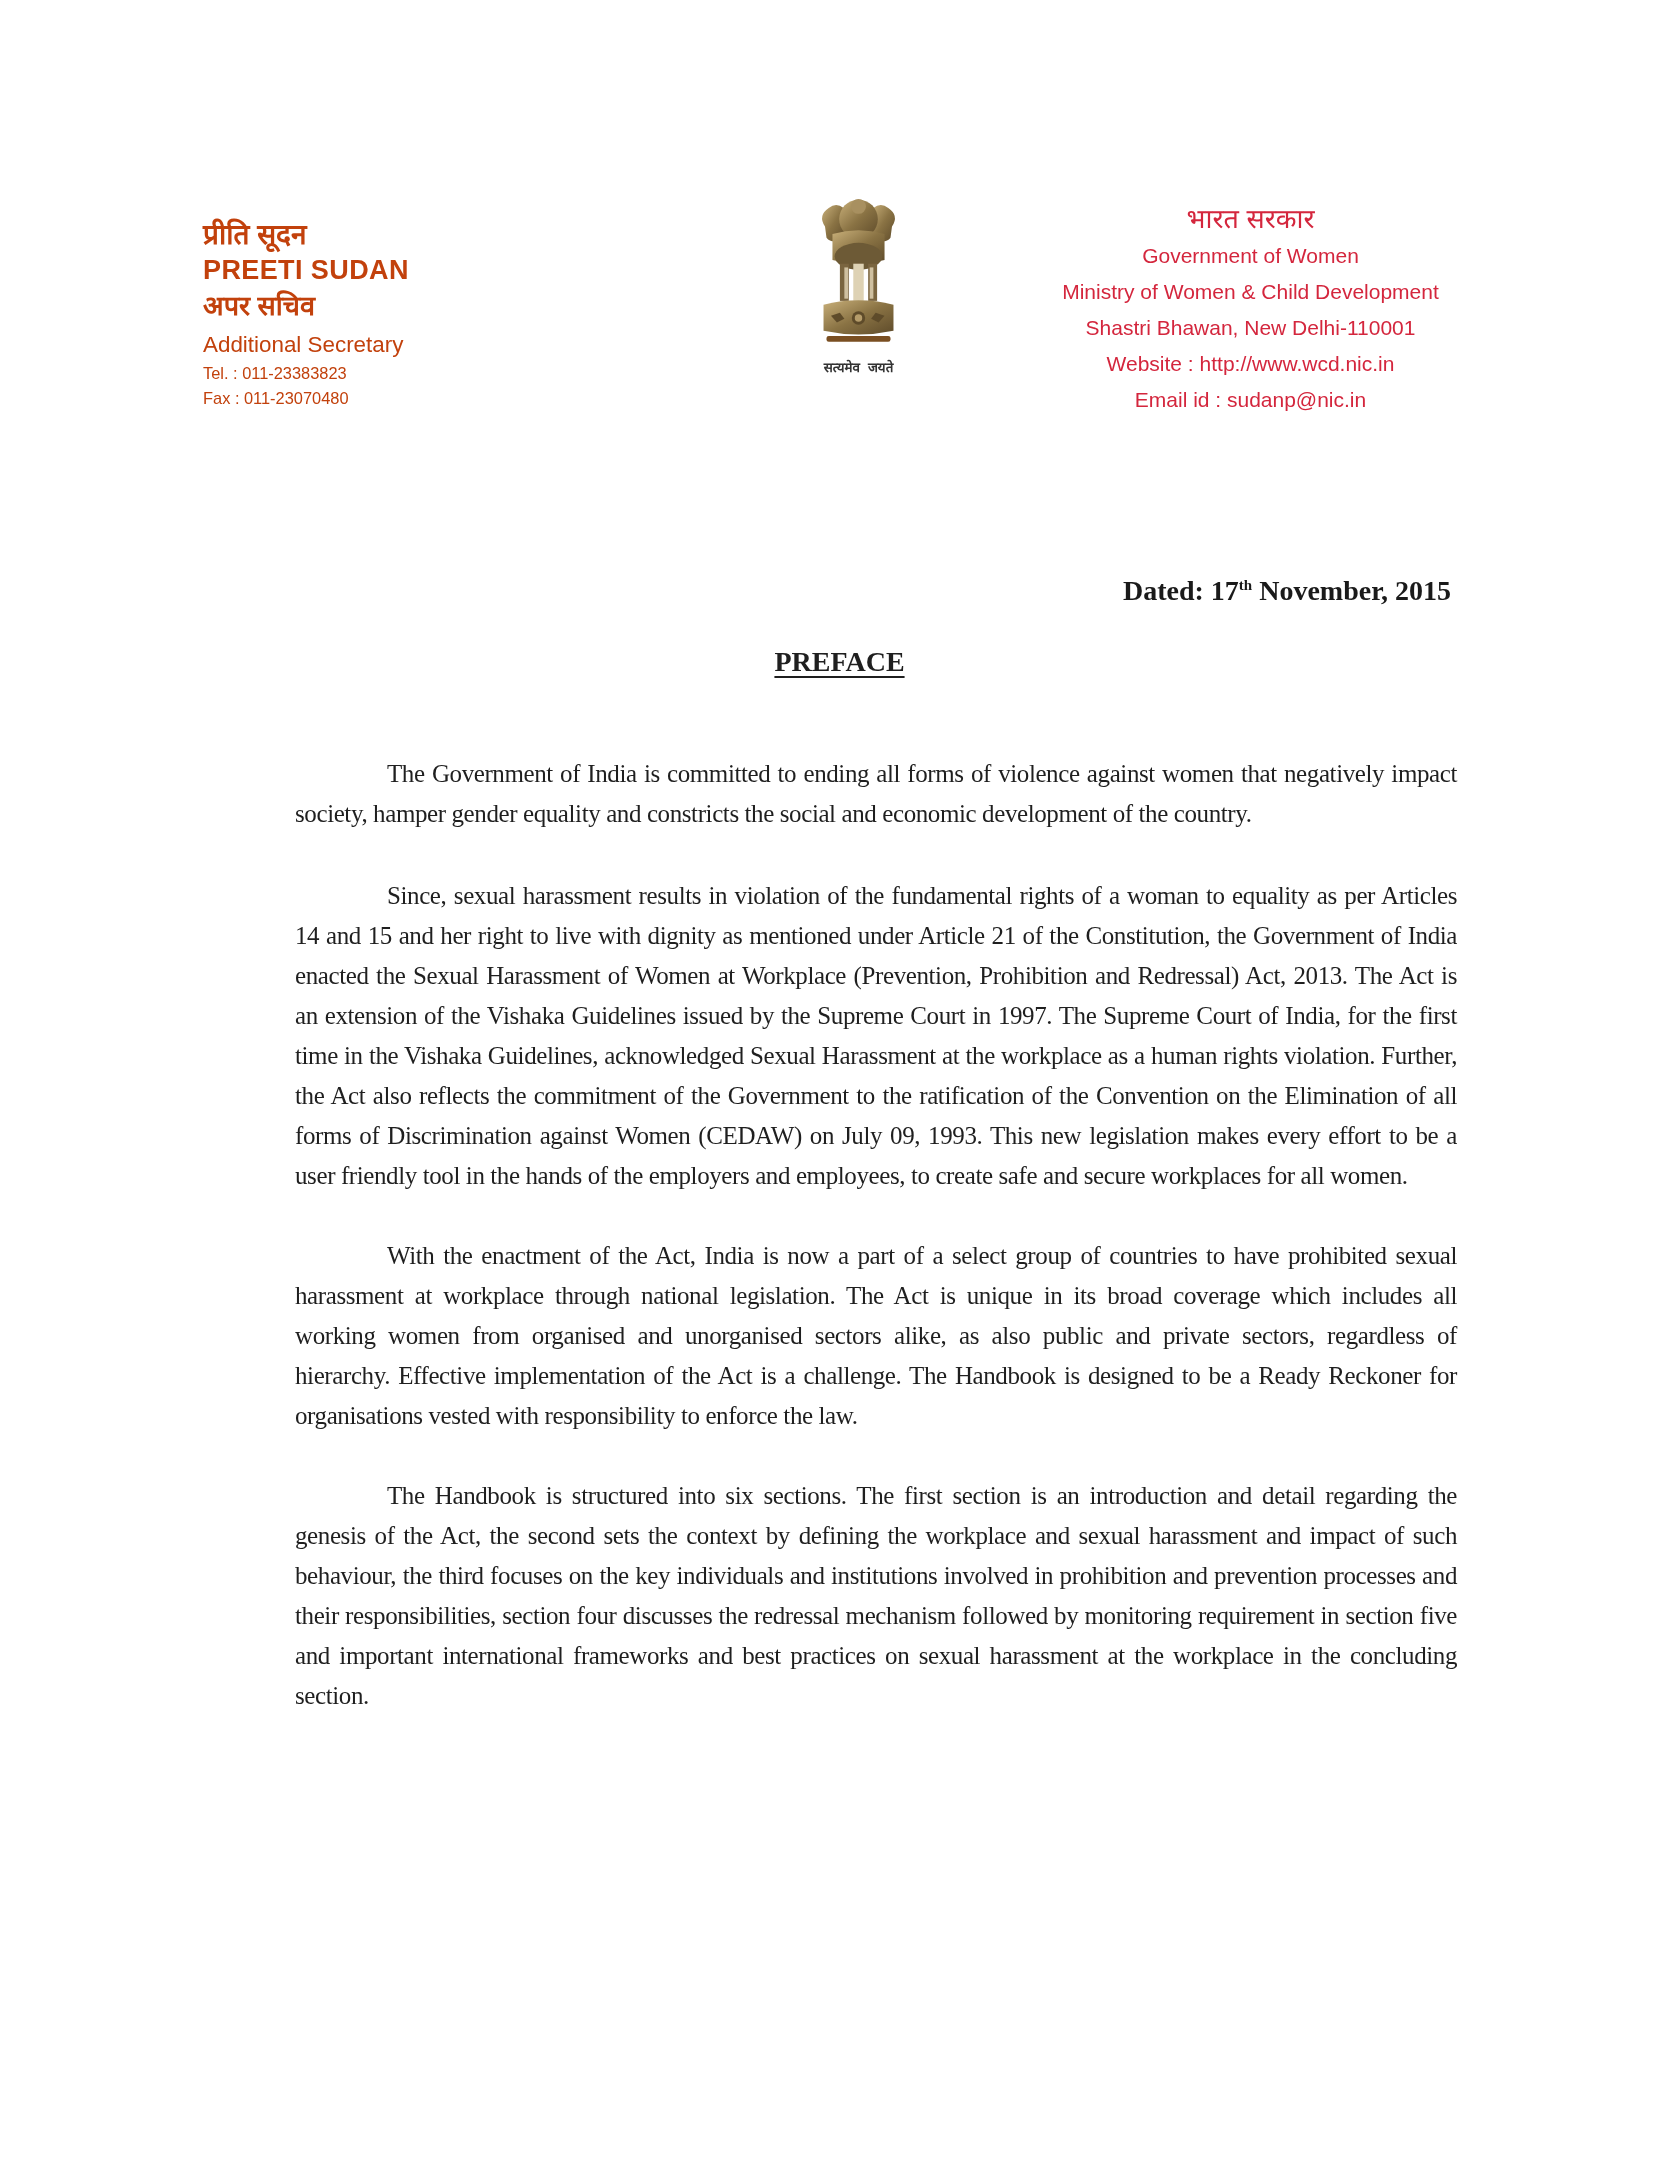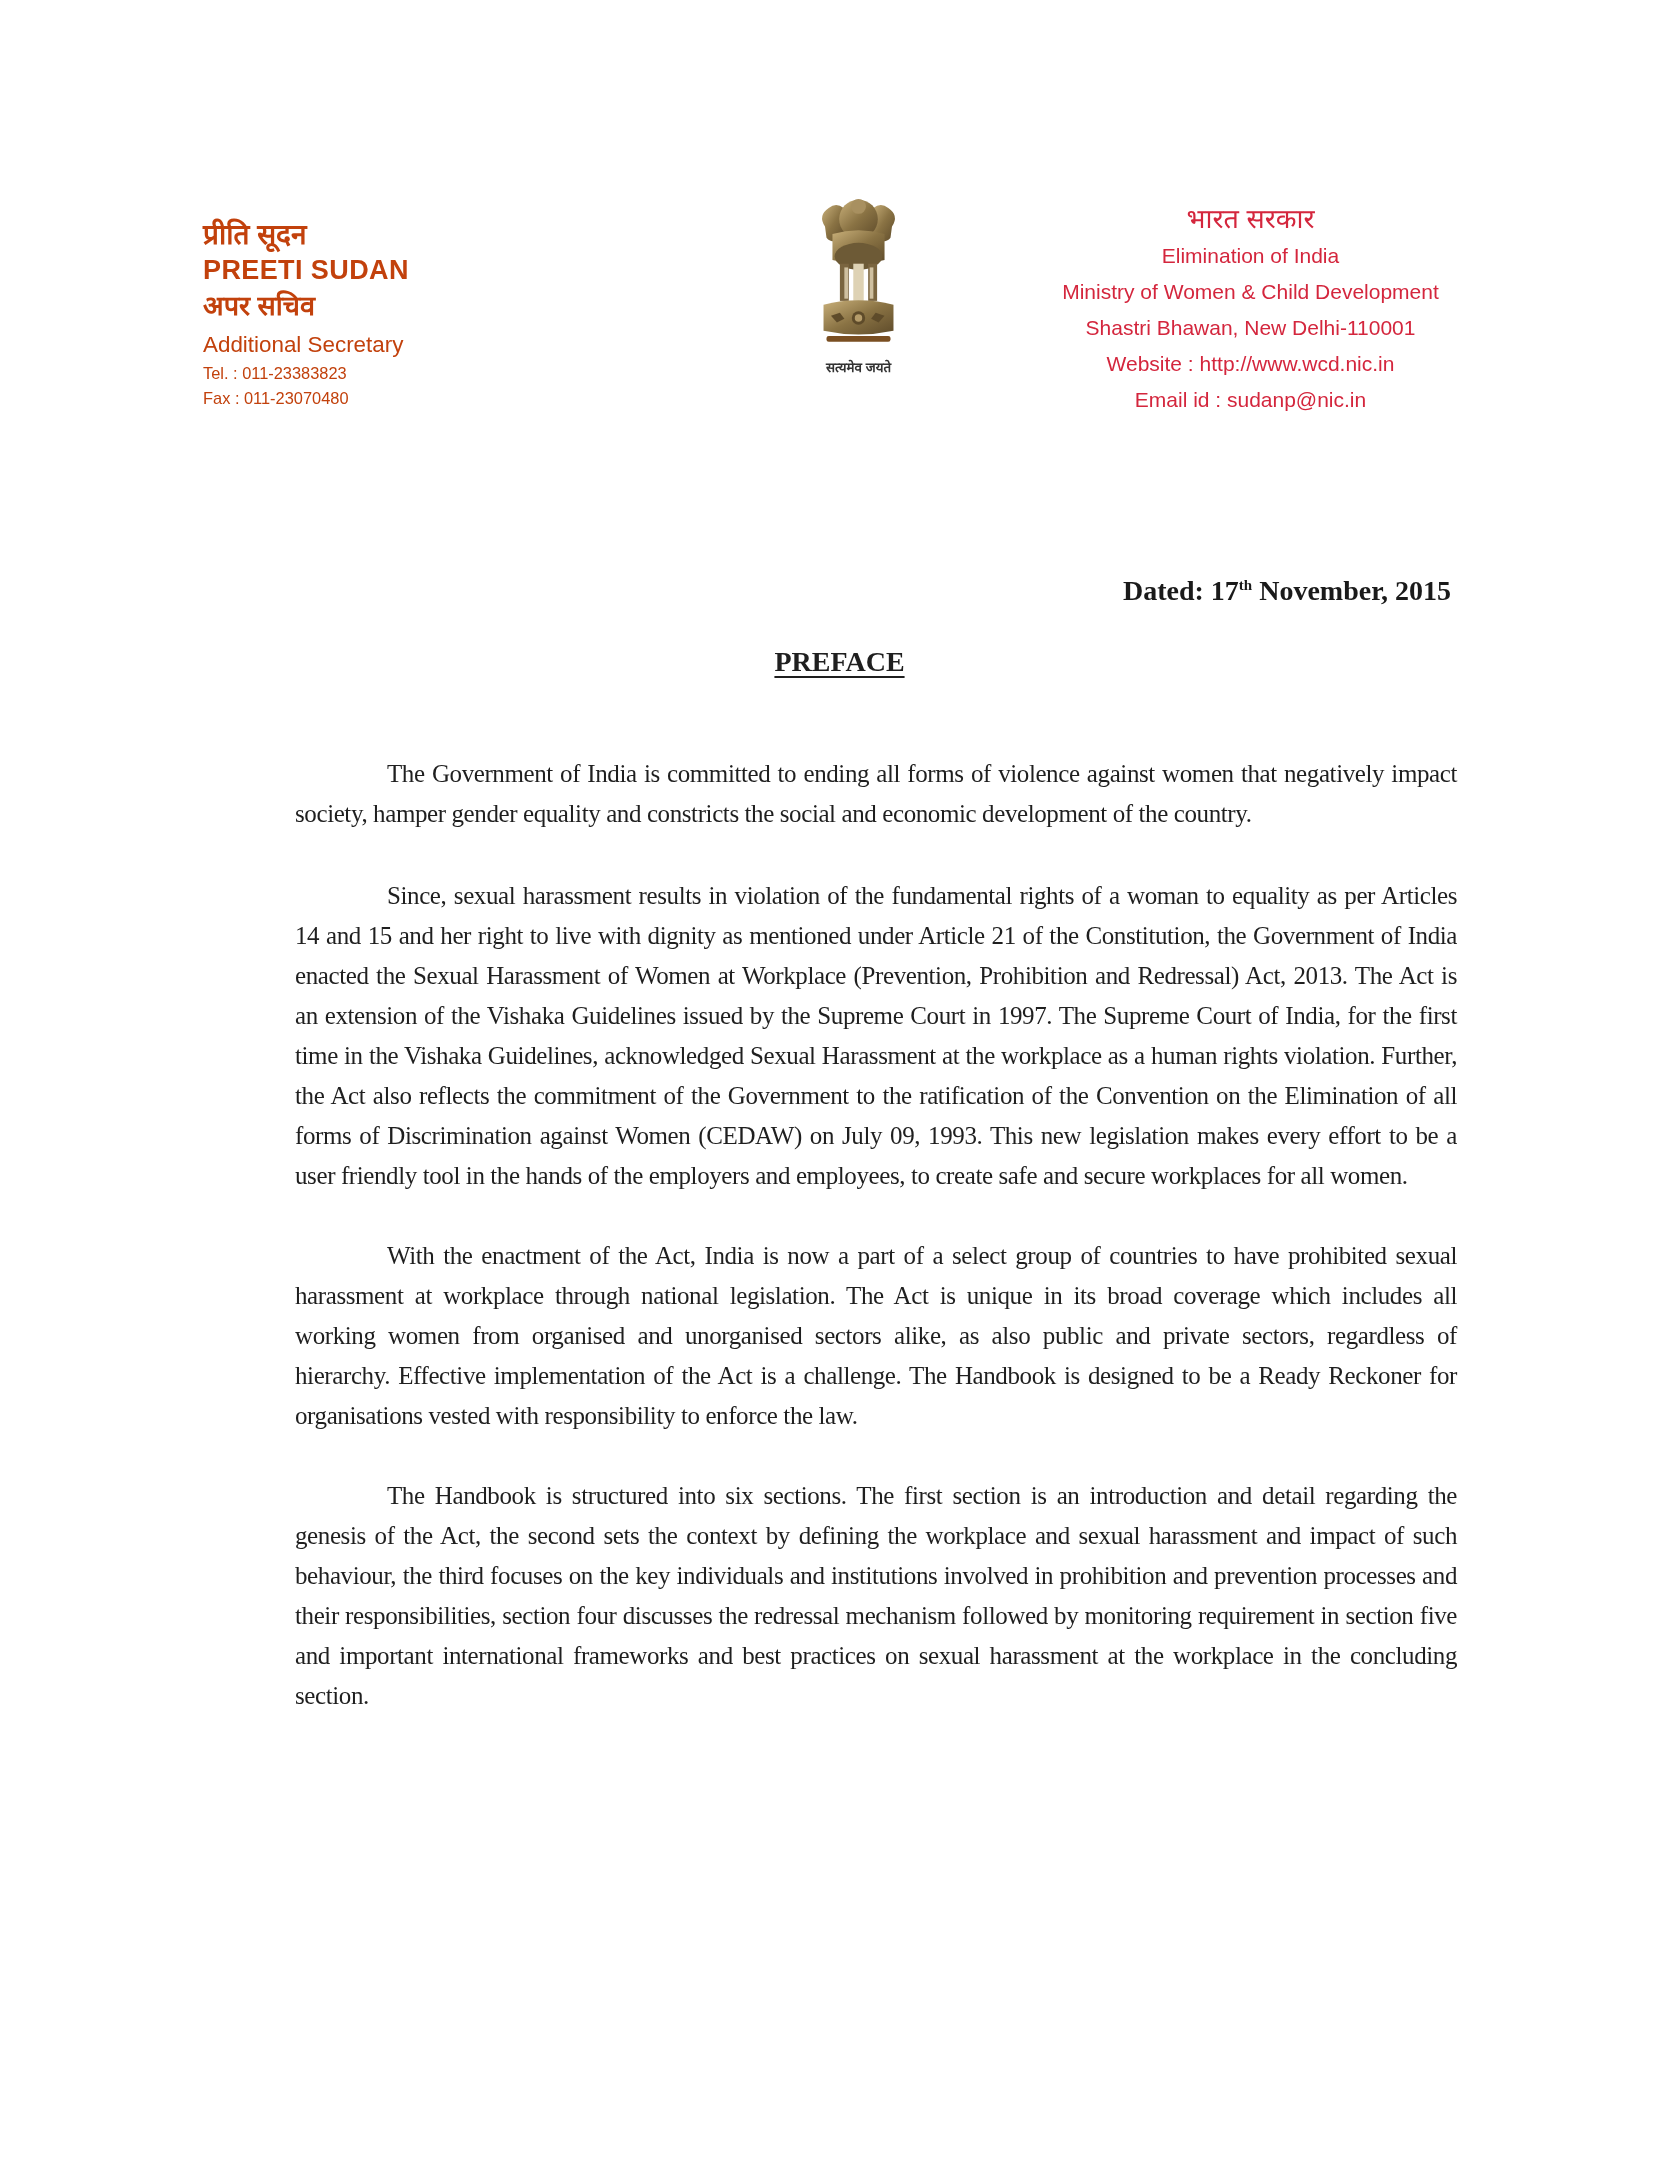--- a/index.html
+++ b/index.html
@@ -18,21 +18,21 @@
   .lh-left { position: absolute; left: 203px; top: 218px; color: #c2410c; font-family: "Liberation Sans", "DejaVu Sans", sans-serif; }
   .lh-left .hindi-name { font-size: 28px; font-weight: bold; line-height: 34px; }
   .lh-left .name-en { font-size: 27px; font-weight: bold; line-height: 37px; letter-spacing: 0.4px; }
   .lh-left .hindi-title { font-size: 27px; font-weight: bold; line-height: 34px; }
   .lh-left .title-en { font-size: 22.4px; line-height: 33px; margin-top: 4.5px; }
   .lh-left .tel, .lh-left .fax { font-size: 16.4px; line-height: 25px; }
 
   
   .emblem { position: absolute; left: 810px; top: 193px; width: 97px; }
   .emblem svg { display: block; }
-  .emblem .motto { font-family: Liberation Sans, sans-serif; font-size: 13.4px; color: #333; text-align: center; margin-top: 4.5px; font-weight: bold; }
+  .emblem .motto { font-family: Liberation Mono, monospace; font-size: 13.4px; color: #333; text-align: center; margin-top: 4.5px; font-weight: bold; }
 
   
   .lh-right { position: absolute; left: 1008px; width: 485px; top: 202px; text-align: center; color: #d4263d; font-family: "Liberation Sans", "DejaVu Sans", sans-serif; }
   .lh-right .hi1 { font-size: 27px; line-height: 34px; }
   .lh-right .hi2 { font-size: 27px; line-height: 36px; }
   .lh-right .hi3 { font-size: 25px; line-height: 36px; }
   .lh-right .en { font-size: 21px; line-height: 36px; }
   .lh-right .en.first { margin-top: 1.5px; }
 
   
@@ -100,21 +100,21 @@
       <circle cx="65" cy="168" r="5" fill="#b59c6a"></circle>
       <path d="M28 165 l12 -4 l6 8 l-10 5 z" fill="#5e4b2a"></path>
       <path d="M100 165 l-12 -4 l-6 8 l10 5 z" fill="#5e4b2a"></path>
       <rect x="22" y="192" width="86" height="8" rx="3" fill="#7a4f22"></rect>
     </svg>
     <div class="motto">सत्यमेव जयते</div>
   </div>
 
   <div class="lh-right">
     <div class="hi1">भारत सरकार</div>
-    <div class="en first">Elimination of India</div>
+    <div class="en first">Government of Women</div>
     <div class="en">Ministry of Women &amp; Child Development</div>
     <div class="en">Shastri Bhawan, New Delhi-110001</div>
     <div class="en">Website : http://www.wcd.nic.in</div>
     <div class="en">Email id : sudanp@nic.in</div>
   </div>
 
   <div class="date"><span>Dated: 17</span><sup>th</sup><span> November, 2015</span></div>
 
   <div class="heading">
     <span>PREFACE</span>

